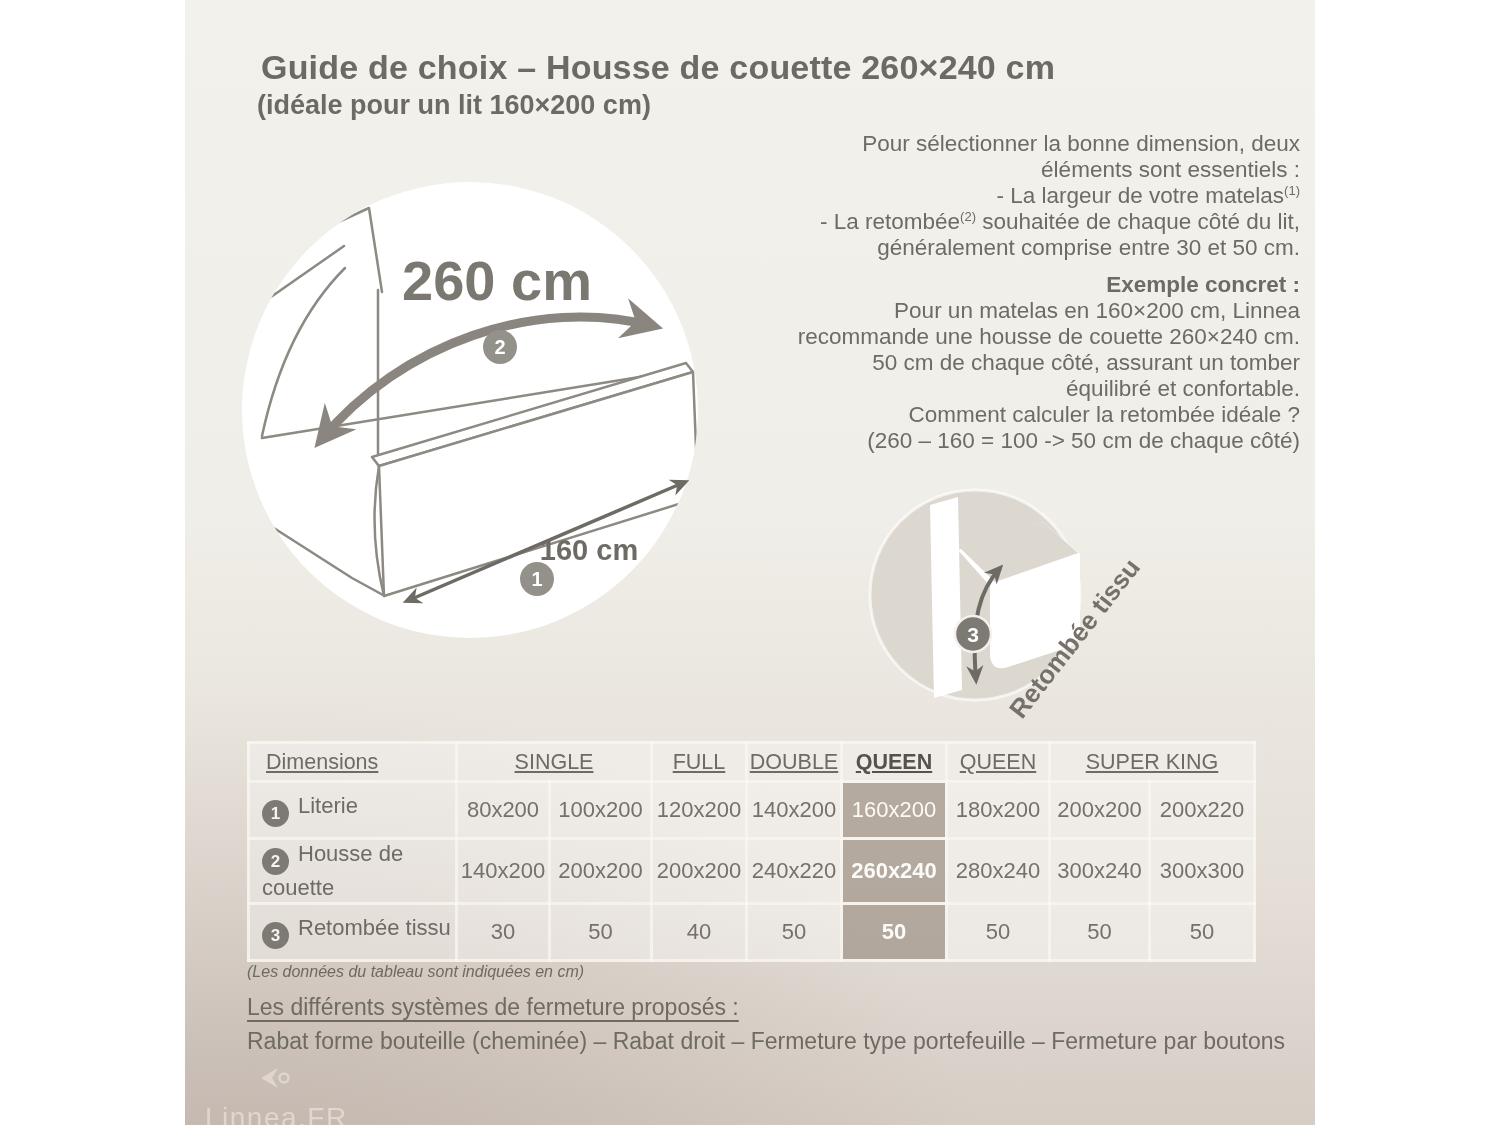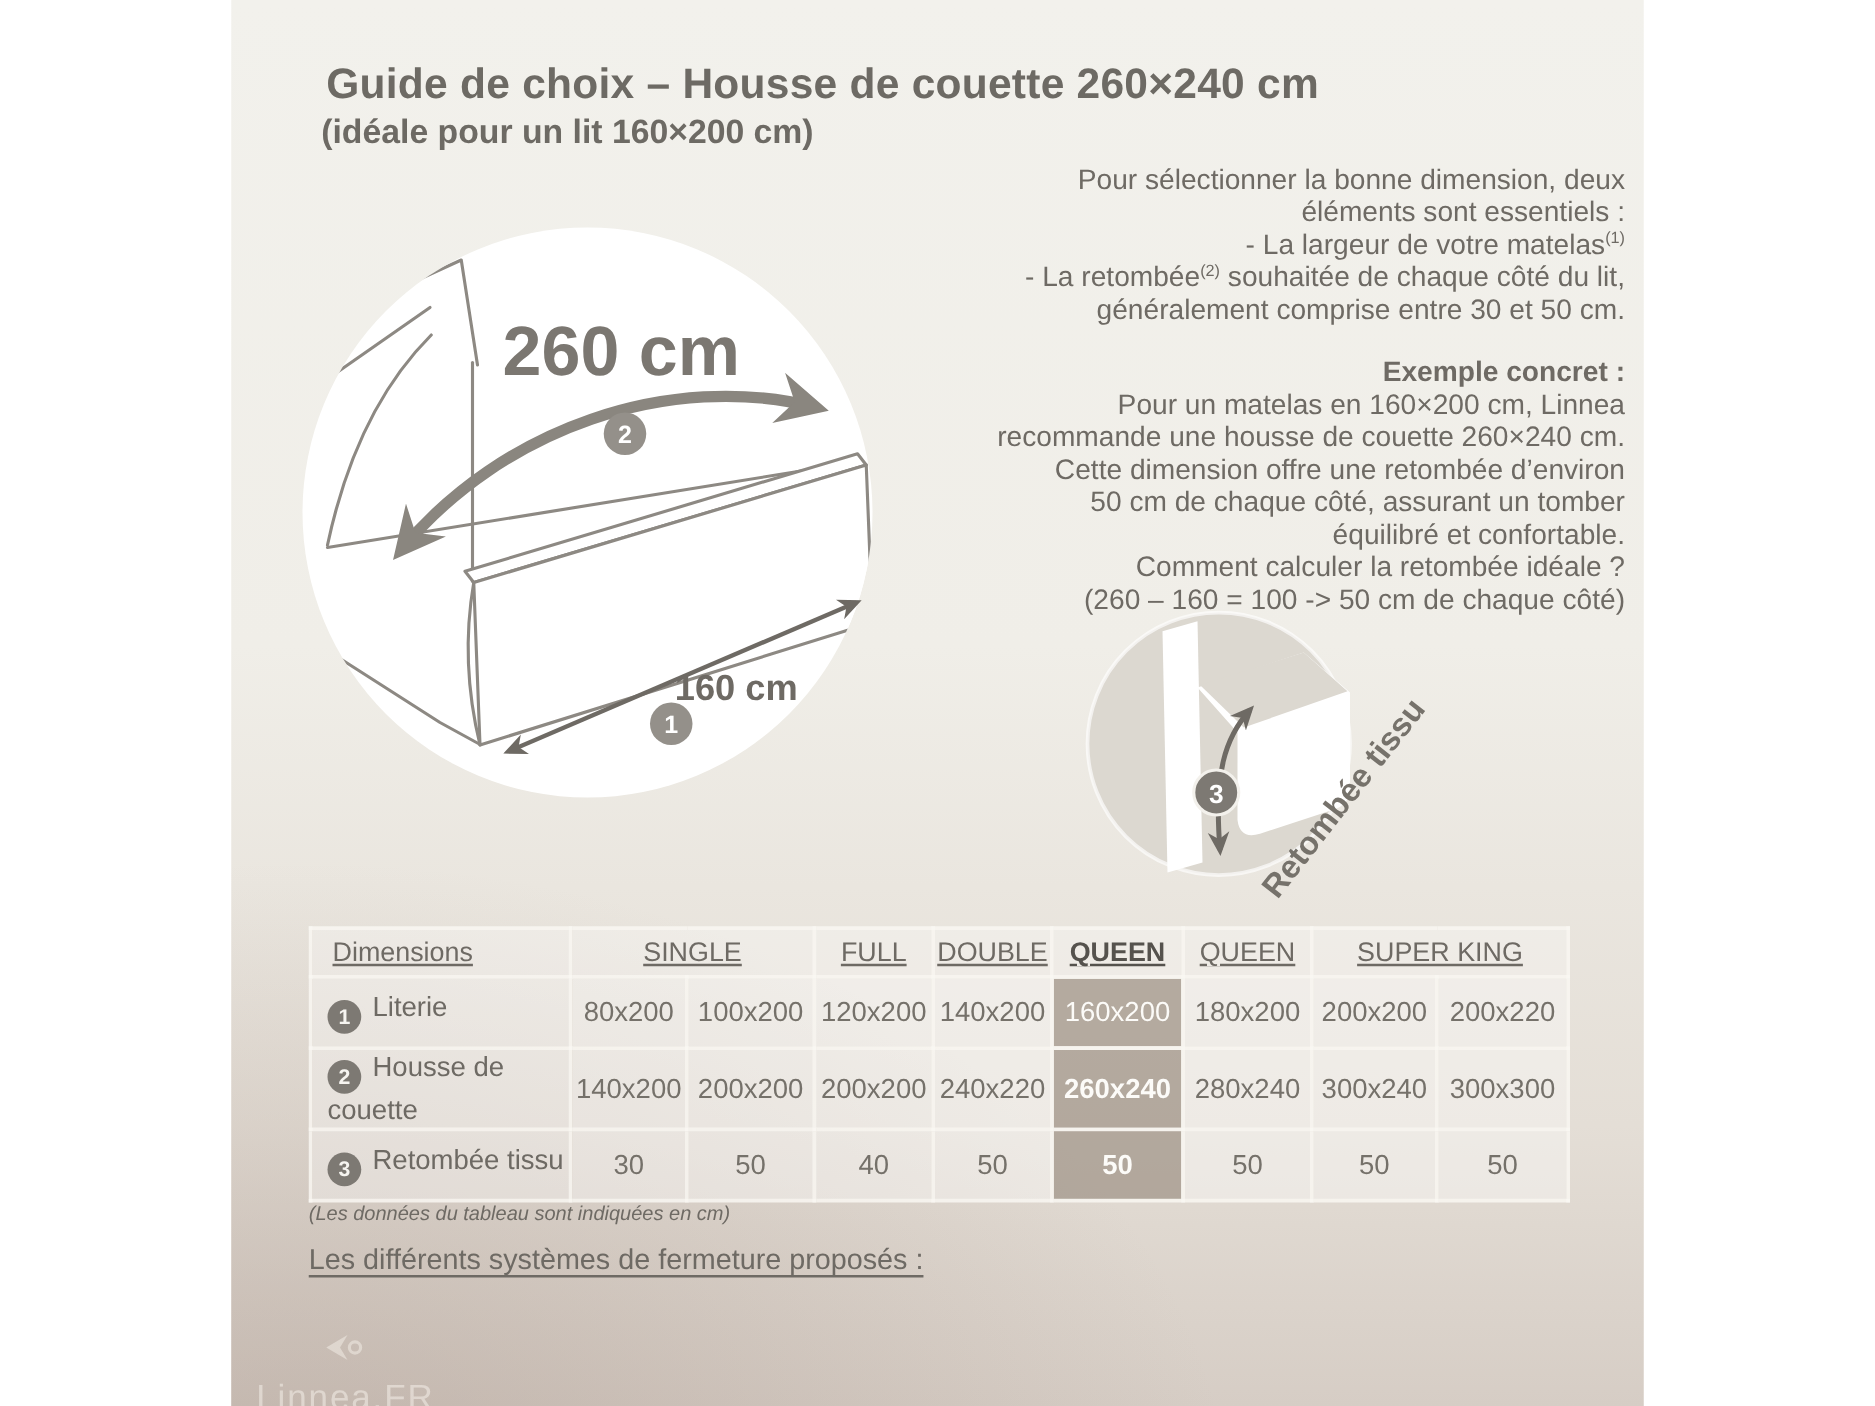--- a/index.html
+++ b/index.html
@@ -6,21 +6,21 @@
   .page{position:relative;width:1500px;height:1125px;background:#ffffff;overflow:hidden;
         font-family:"Liberation Sans","DejaVu Sans",sans-serif;color:#6e6a64;}
   .content{position:absolute;left:185px;top:0;width:1130px;height:1125px;
         background:
           radial-gradient(120% 85% at 5% 108%, rgba(162,143,133,.40), rgba(162,143,133,0) 55%),
           linear-gradient(to bottom,#f2f1ec 0%,#f0eee8 46%,#e4ded6 80%,#d6cdc5 100%);}
   .page-title{position:absolute;left:72px;top:44px;margin:4px;font-size:34px;font-weight:bold;color:#6d6a64;letter-spacing:.2px;}
   .page-subtitle{position:absolute;left:72px;top:90px;font-size:27px;font-weight:bold;color:#6d6a64;}
   .textcol{position:absolute;left:570px;width:545px;font-size:22.5px;line-height:26px;color:#6e6a64;text-align:right;}
   .intro{top:131px;}
-  .example{top:272px;margin-top:13px;}
+  .example{top:272px;}
   .tline{white-space:nowrap;}
   .bold{font-weight:bold;}
   sup{font-size:13px;line-height:0;vertical-align:super;}
 
   
   .diagram-main{position:absolute;left:56px;top:178px;}
   .diagram-drop{position:absolute;left:655px;top:468px;}
 
   
   .size-table{position:absolute;left:62px;top:741px;border-collapse:collapse;table-layout:fixed;}
@@ -59,21 +59,20 @@
       <div class="tline">éléments sont essentiels :</div>
       <div class="tline"><span>- La largeur de votre matelas</span><sup>(1)</sup></div>
       <div class="tline"><span>- La retombée</span><sup>(2)</sup><span> souhaitée de chaque côté du lit,</span></div>
       <div class="tline">généralement comprise entre 30 et 50 cm.</div>
     </div>
 
     <div class="textcol example">
       <div class="tline bold">Exemple concret :</div>
       <div class="tline">Pour un matelas en 160×200 cm, Linnea</div>
       <div class="tline">recommande une housse de couette 260×240 cm.</div>
-      <div class="tline">Cette dimension offre une retombée d’environ</div>
       <div class="tline">50 cm de chaque côté, assurant un tomber</div>
       <div class="tline">équilibré et confortable.</div>
       <div class="tline">Comment calculer la retombée idéale ?</div>
       <div class="tline">(260 – 160 = 100  -&gt; 50 cm de chaque côté)</div>
     </div>
 
     <svg class="diagram-main" width="460" height="470" viewBox="0 0 460 470">
       <defs>
         <clipPath id="bigCircleClip">
             <circle cx="229" cy="232" r="228"></circle>
@@ -181,20 +180,21 @@
           <td>50</td>
           <td>50</td>
           <td>50</td>
         </tr>
       </tbody>
     </table>
 
     <div class="table-note">(Les données du tableau sont indiquées en cm)</div>
 
     <div class="closures-title">Les différents systèmes de fermeture proposés :</div>
+    <div class="closures-text">Rabat forme bouteille (cheminée) – Rabat droit – Fermeture type portefeuille – Fermeture par boutons</div>
 
     <div class="watermark">
       <svg width="36" height="32" viewBox="0 0 36 32">
         <path d="M3 16 L20 6 L14 16 L20 26 Z" fill="#f7f3ec"></path>
         <circle cx="26" cy="16" r="4.5" fill="none" stroke="#f7f3ec" stroke-width="2.5"></circle>
       </svg>
       <span>Linnea.FR</span>
     </div>
 
   </div>

